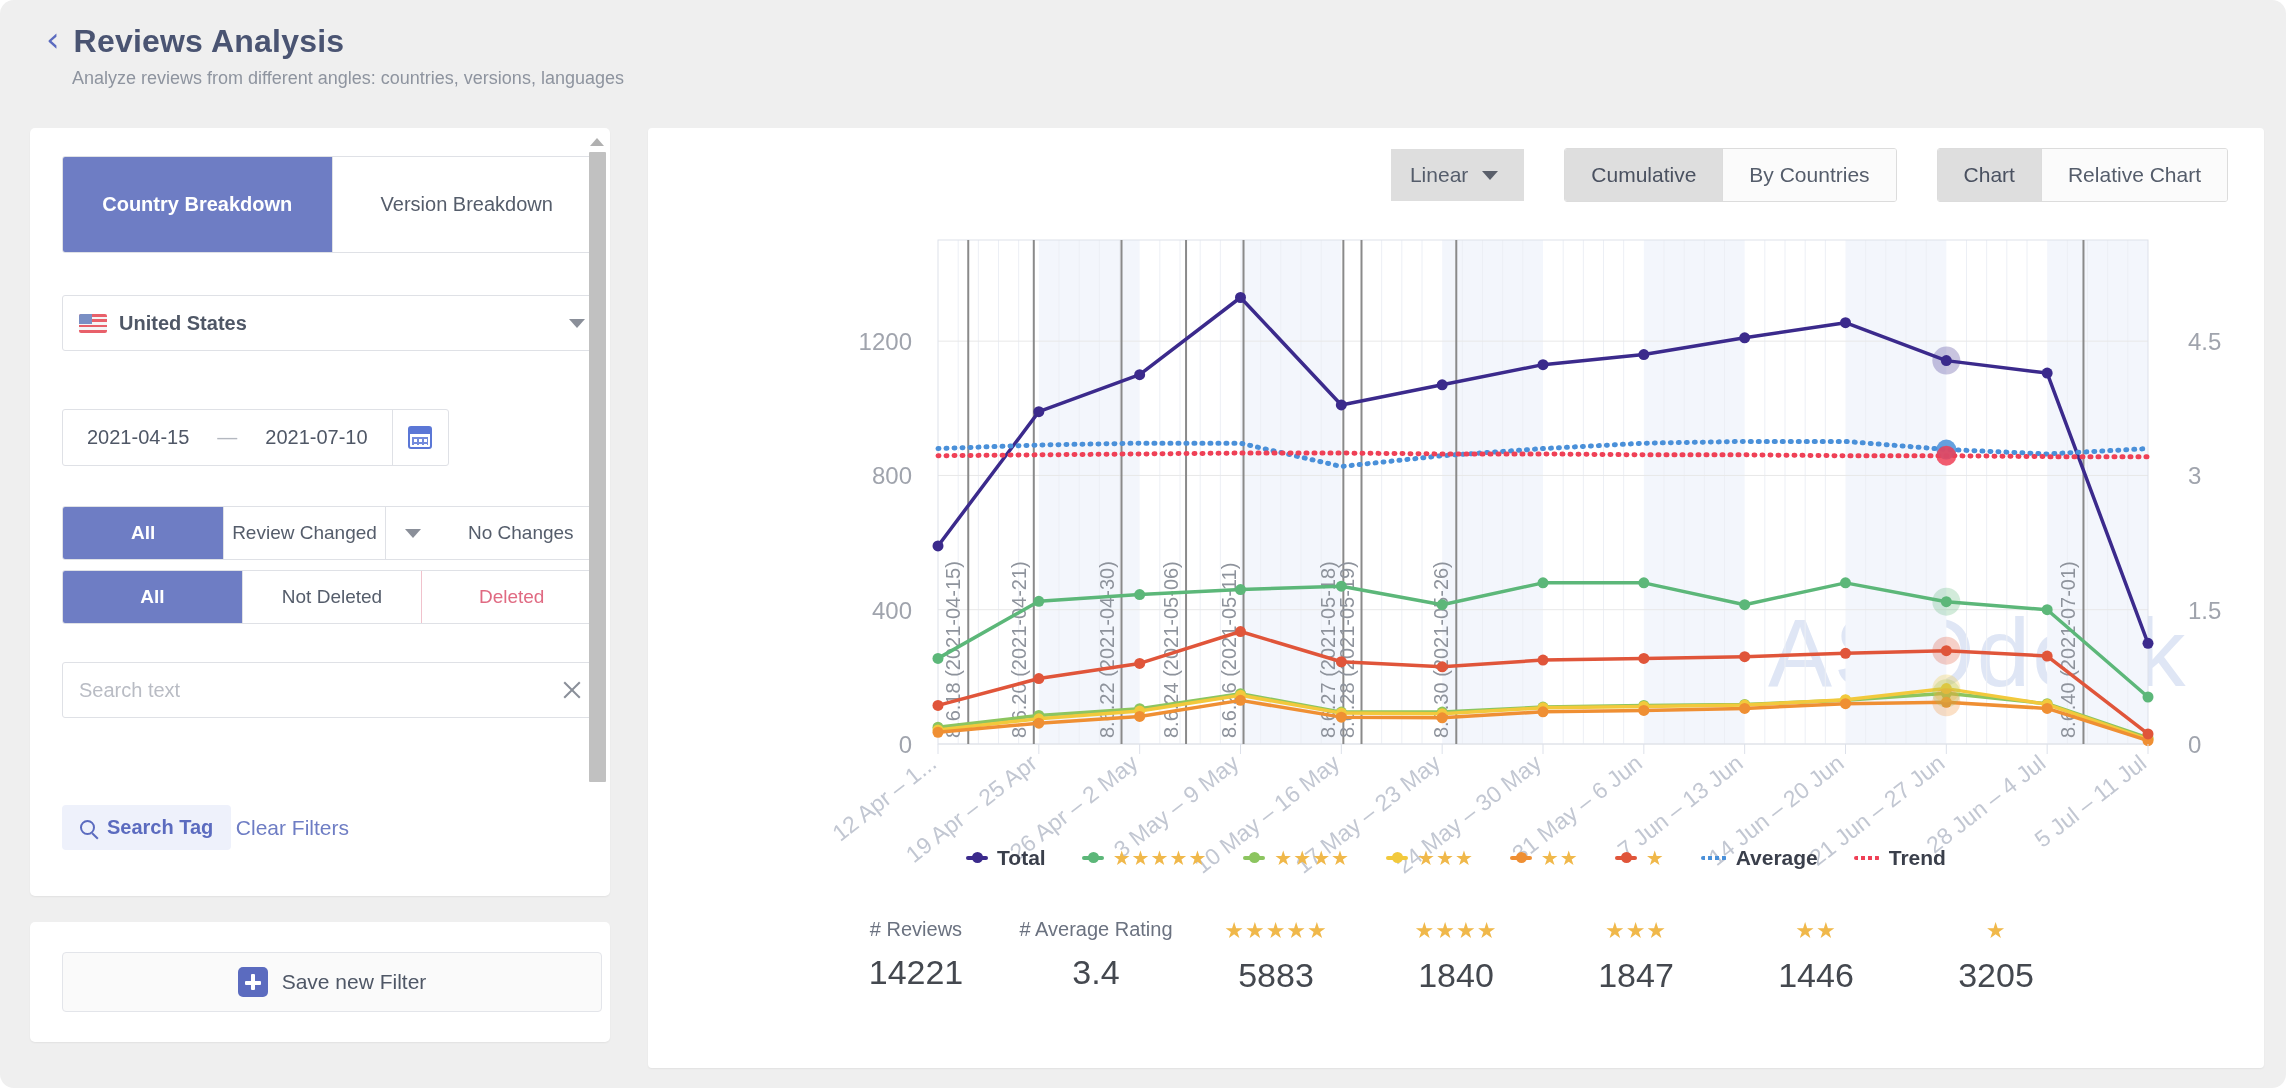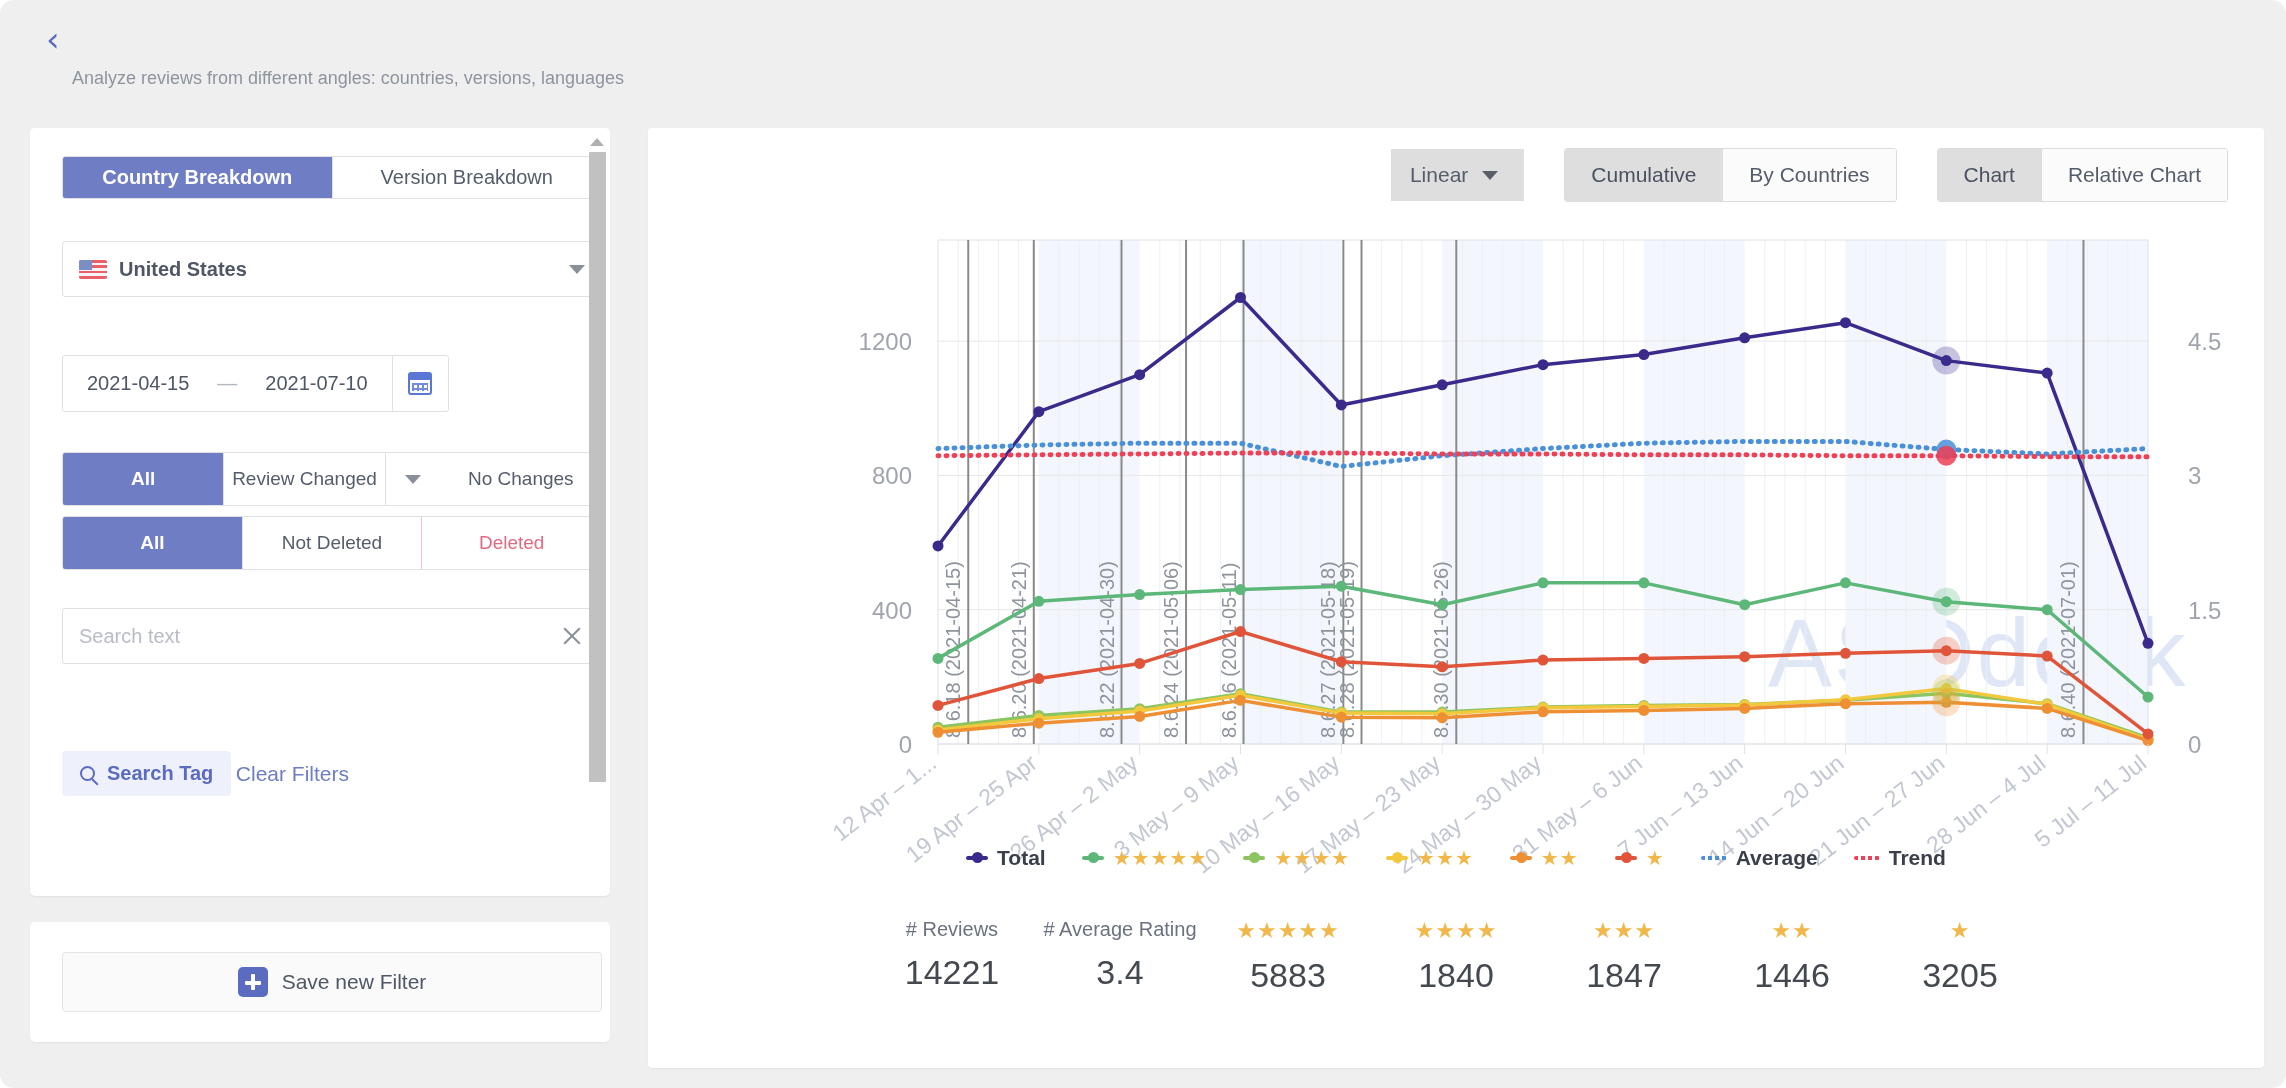--- a/index.html
+++ b/index.html
@@ -39,21 +39,21 @@
   .sidebar { position: relative; width: 580px; flex: 0 0 580px; }
   .sidebar-card {
     background: #fff; border-radius: 5px;
     position: relative; height: 768px; overflow: hidden;
     box-shadow: 0 1px 2px rgba(0,0,0,0.06);
   }
   .sb-inner { padding: 28px 36px 0 32px; }
 
   .tabs { display: flex; width: 540px; border: 1px solid #dfe1e6; border-radius: 3px; overflow: hidden; }
   .tab {
-    flex: 1; text-align: center; padding: 9px 0; font-size: 20px;
+    flex: 1; text-align: center; padding: 36px 0; font-size: 20px;
     background: #fff; color: #555d6b; cursor: pointer;
   }
   .tab.active { background: #6e7dc4; color: #fff; font-weight: bold; }
   .tab + .tab { border-left: 1px solid #dfe1e6; }
 
   .select-box {
     margin-top: 42px; width: 540px; height: 56px;
     border: 1px solid #dfe1e6; border-radius: 3px;
     display: flex; align-items: center; padding: 0 16px; cursor: pointer;
     background: #fff;
@@ -227,21 +227,21 @@
   .leg-item { display: flex; align-items: center; gap: 9px; cursor: pointer; }
   .leg-marker { width: 22px; height: 22px; position: relative; flex:0 0 auto; }
   .leg-marker .bar { position:absolute; left:0; right:0; top:9px; height:4px; border-radius:2px;}
   .leg-marker .dot { position:absolute; left:6px; top:5px; width:11px; height:11px; border-radius:50%;}
   .leg-dotted { width: 26px; height: 4px; border-radius: 2px; flex:0 0 auto; }
   .leg-label { font-size: 21px; font-weight: bold; color: #3a3f4b; white-space: nowrap; }
   .leg-stars { color: #f0b84a; font-size: 20px; letter-spacing: 1px; }
 
   .stats {
     position: absolute; left: 0; right: 0; top: 790px;
-    display: flex; justify-content: center; align-items: flex-start; gap: 0;
+    display: flex; justify-content: center; align-items: flex-start; gap: 12px;
   }
   .stat { width: 168px; text-align: center; }
   .stat-head { font-size: 20px; color: #6b7280; white-space: nowrap; }
   .stat-head .s { color: #f0b84a; letter-spacing: 1px; font-size: 22px;}
   .stat-val { font-size: 34px; color: #44484f; margin-top: 12px; }
 
   .watermark {
     position: absolute; left: 1120px; top: 470px;
     font-size: 96px; color: #dfe6f5; font-weight: normal;
     letter-spacing: 2px; pointer-events: none; user-select: none;
@@ -249,20 +249,21 @@
   }
 </style>
 </head>
 <body>
 
 <div class="page">
 
   <div class="header">
     <div class="header-row">
       <span class="back-chevron">‹</span>
+      <span class="page-title">Reviews Analysis</span>
     </div>
     <div class="page-subtitle">Analyze reviews from different angles: countries, versions, languages</div>
   </div>
 
   <div class="body-area">
 
     <div class="sidebar">
       <div class="sidebar-card">
         <div class="sb-inner">
 

